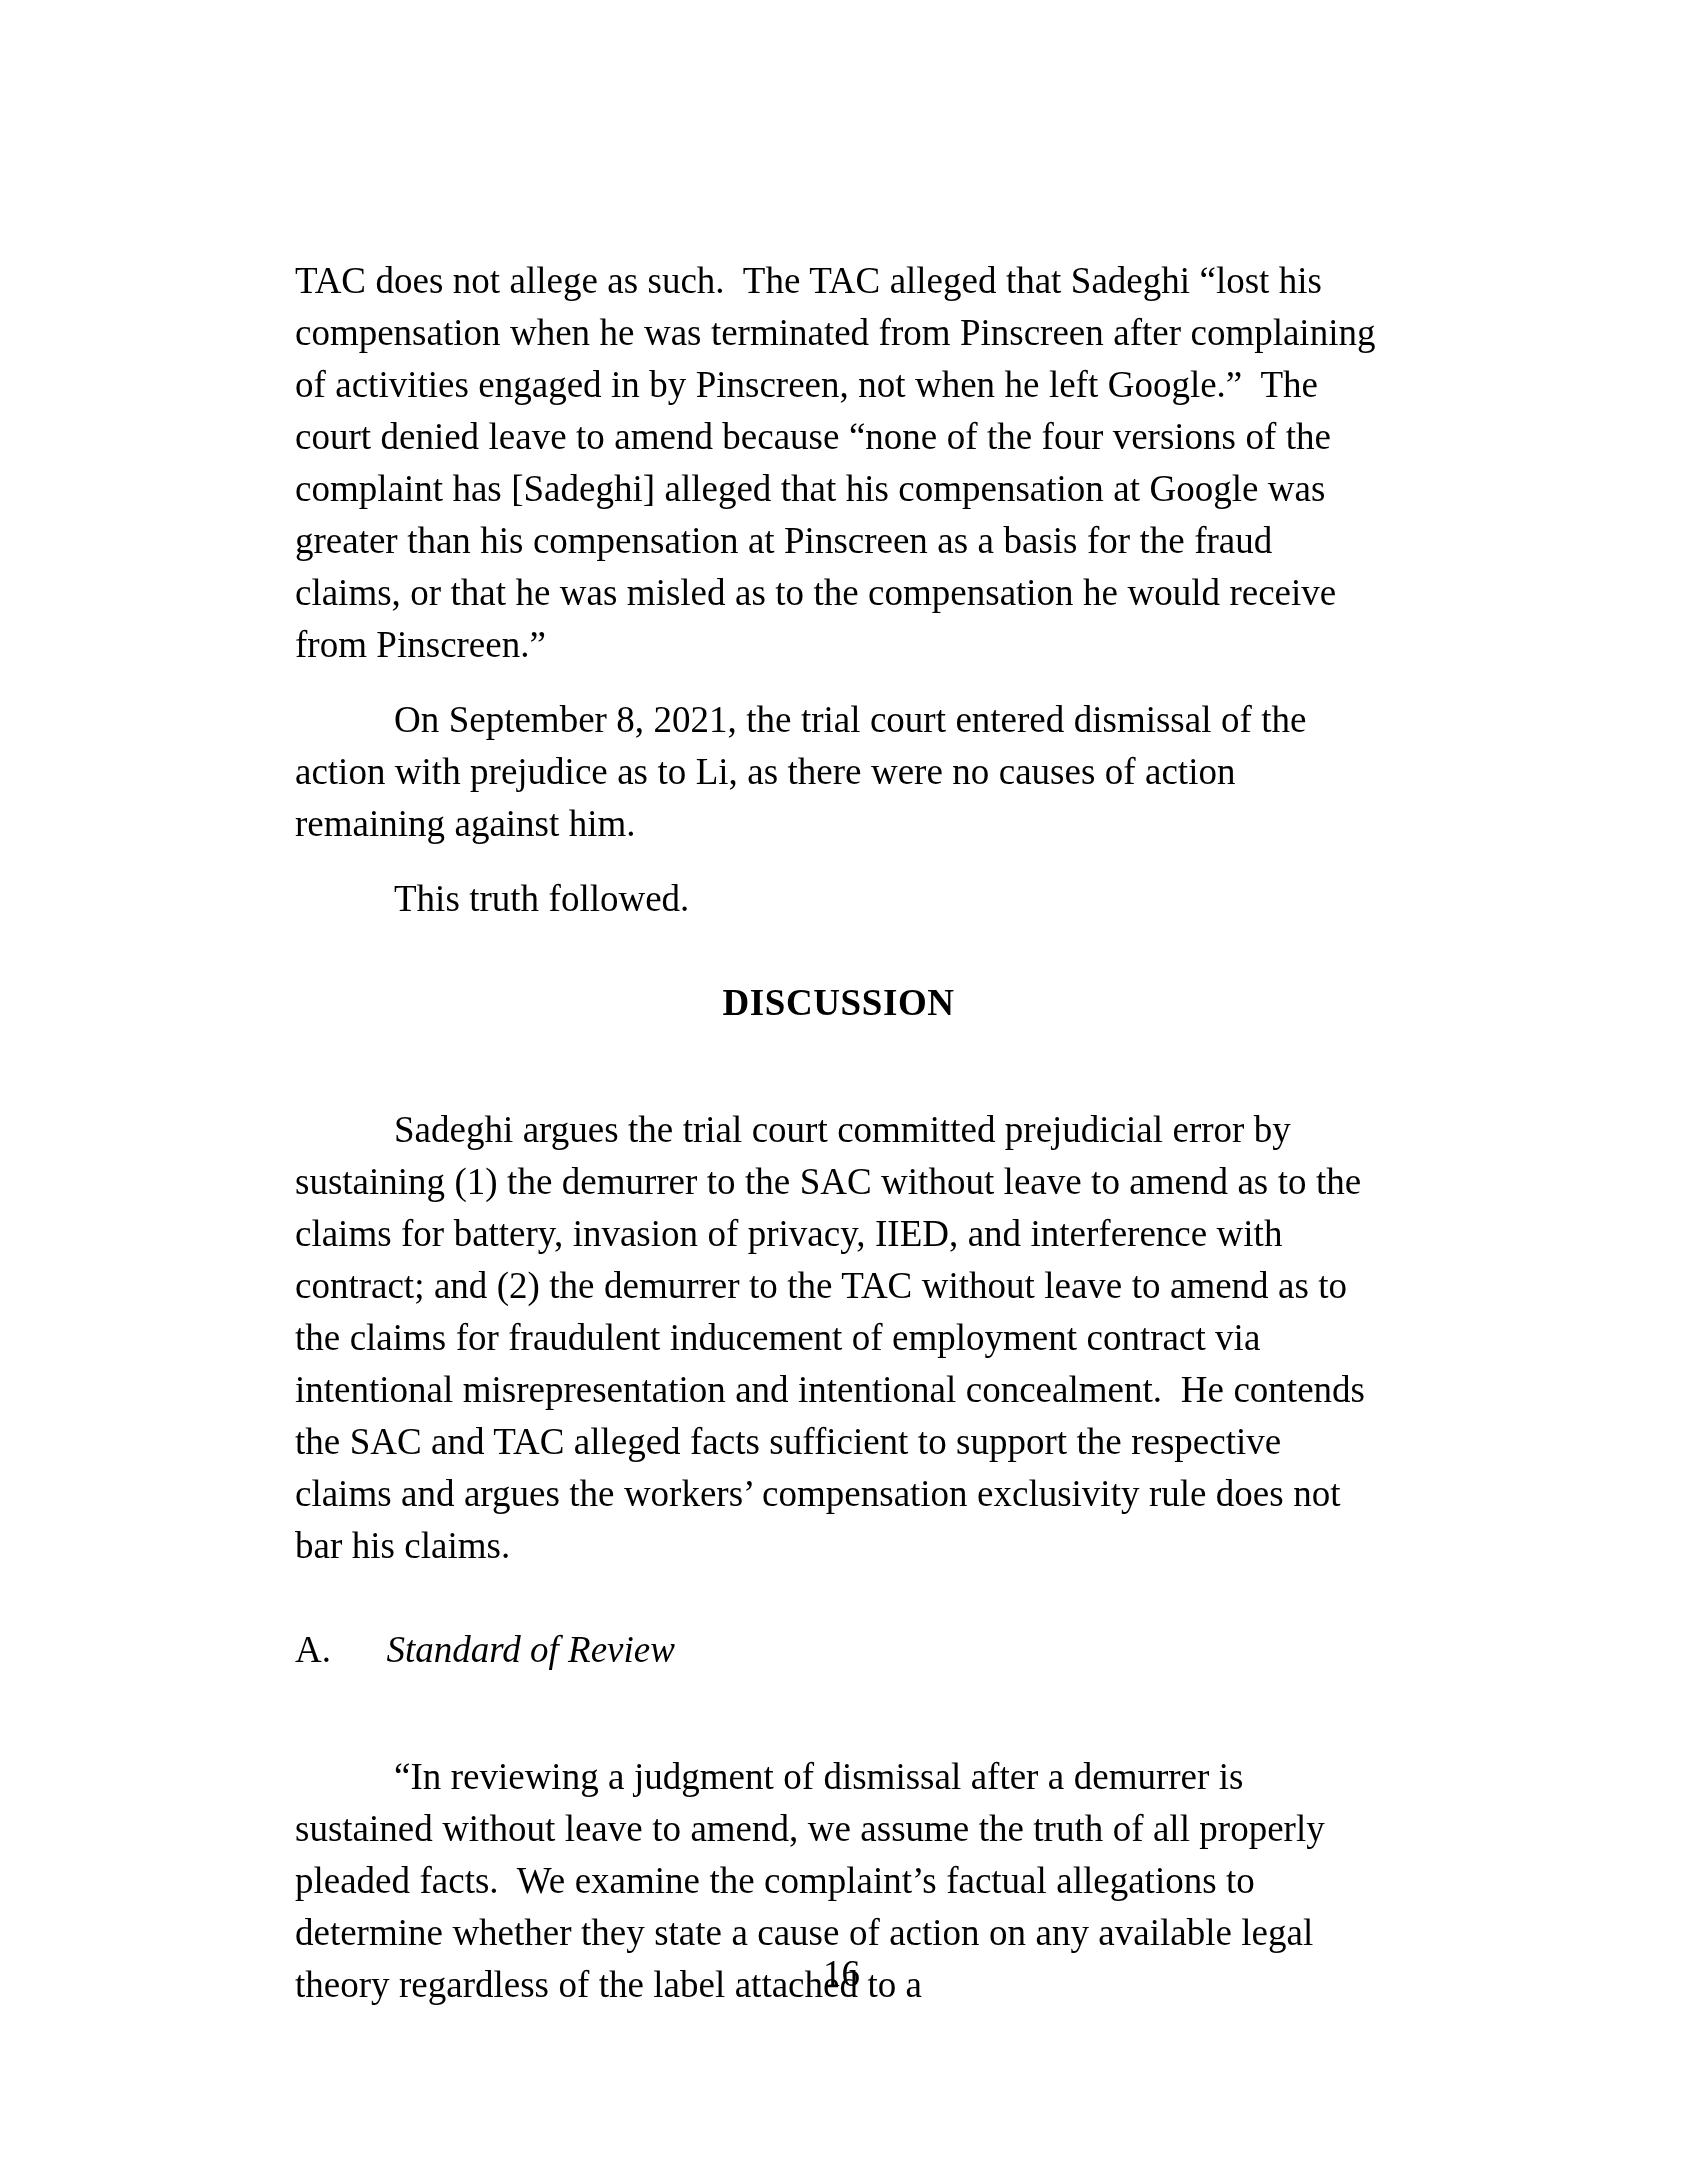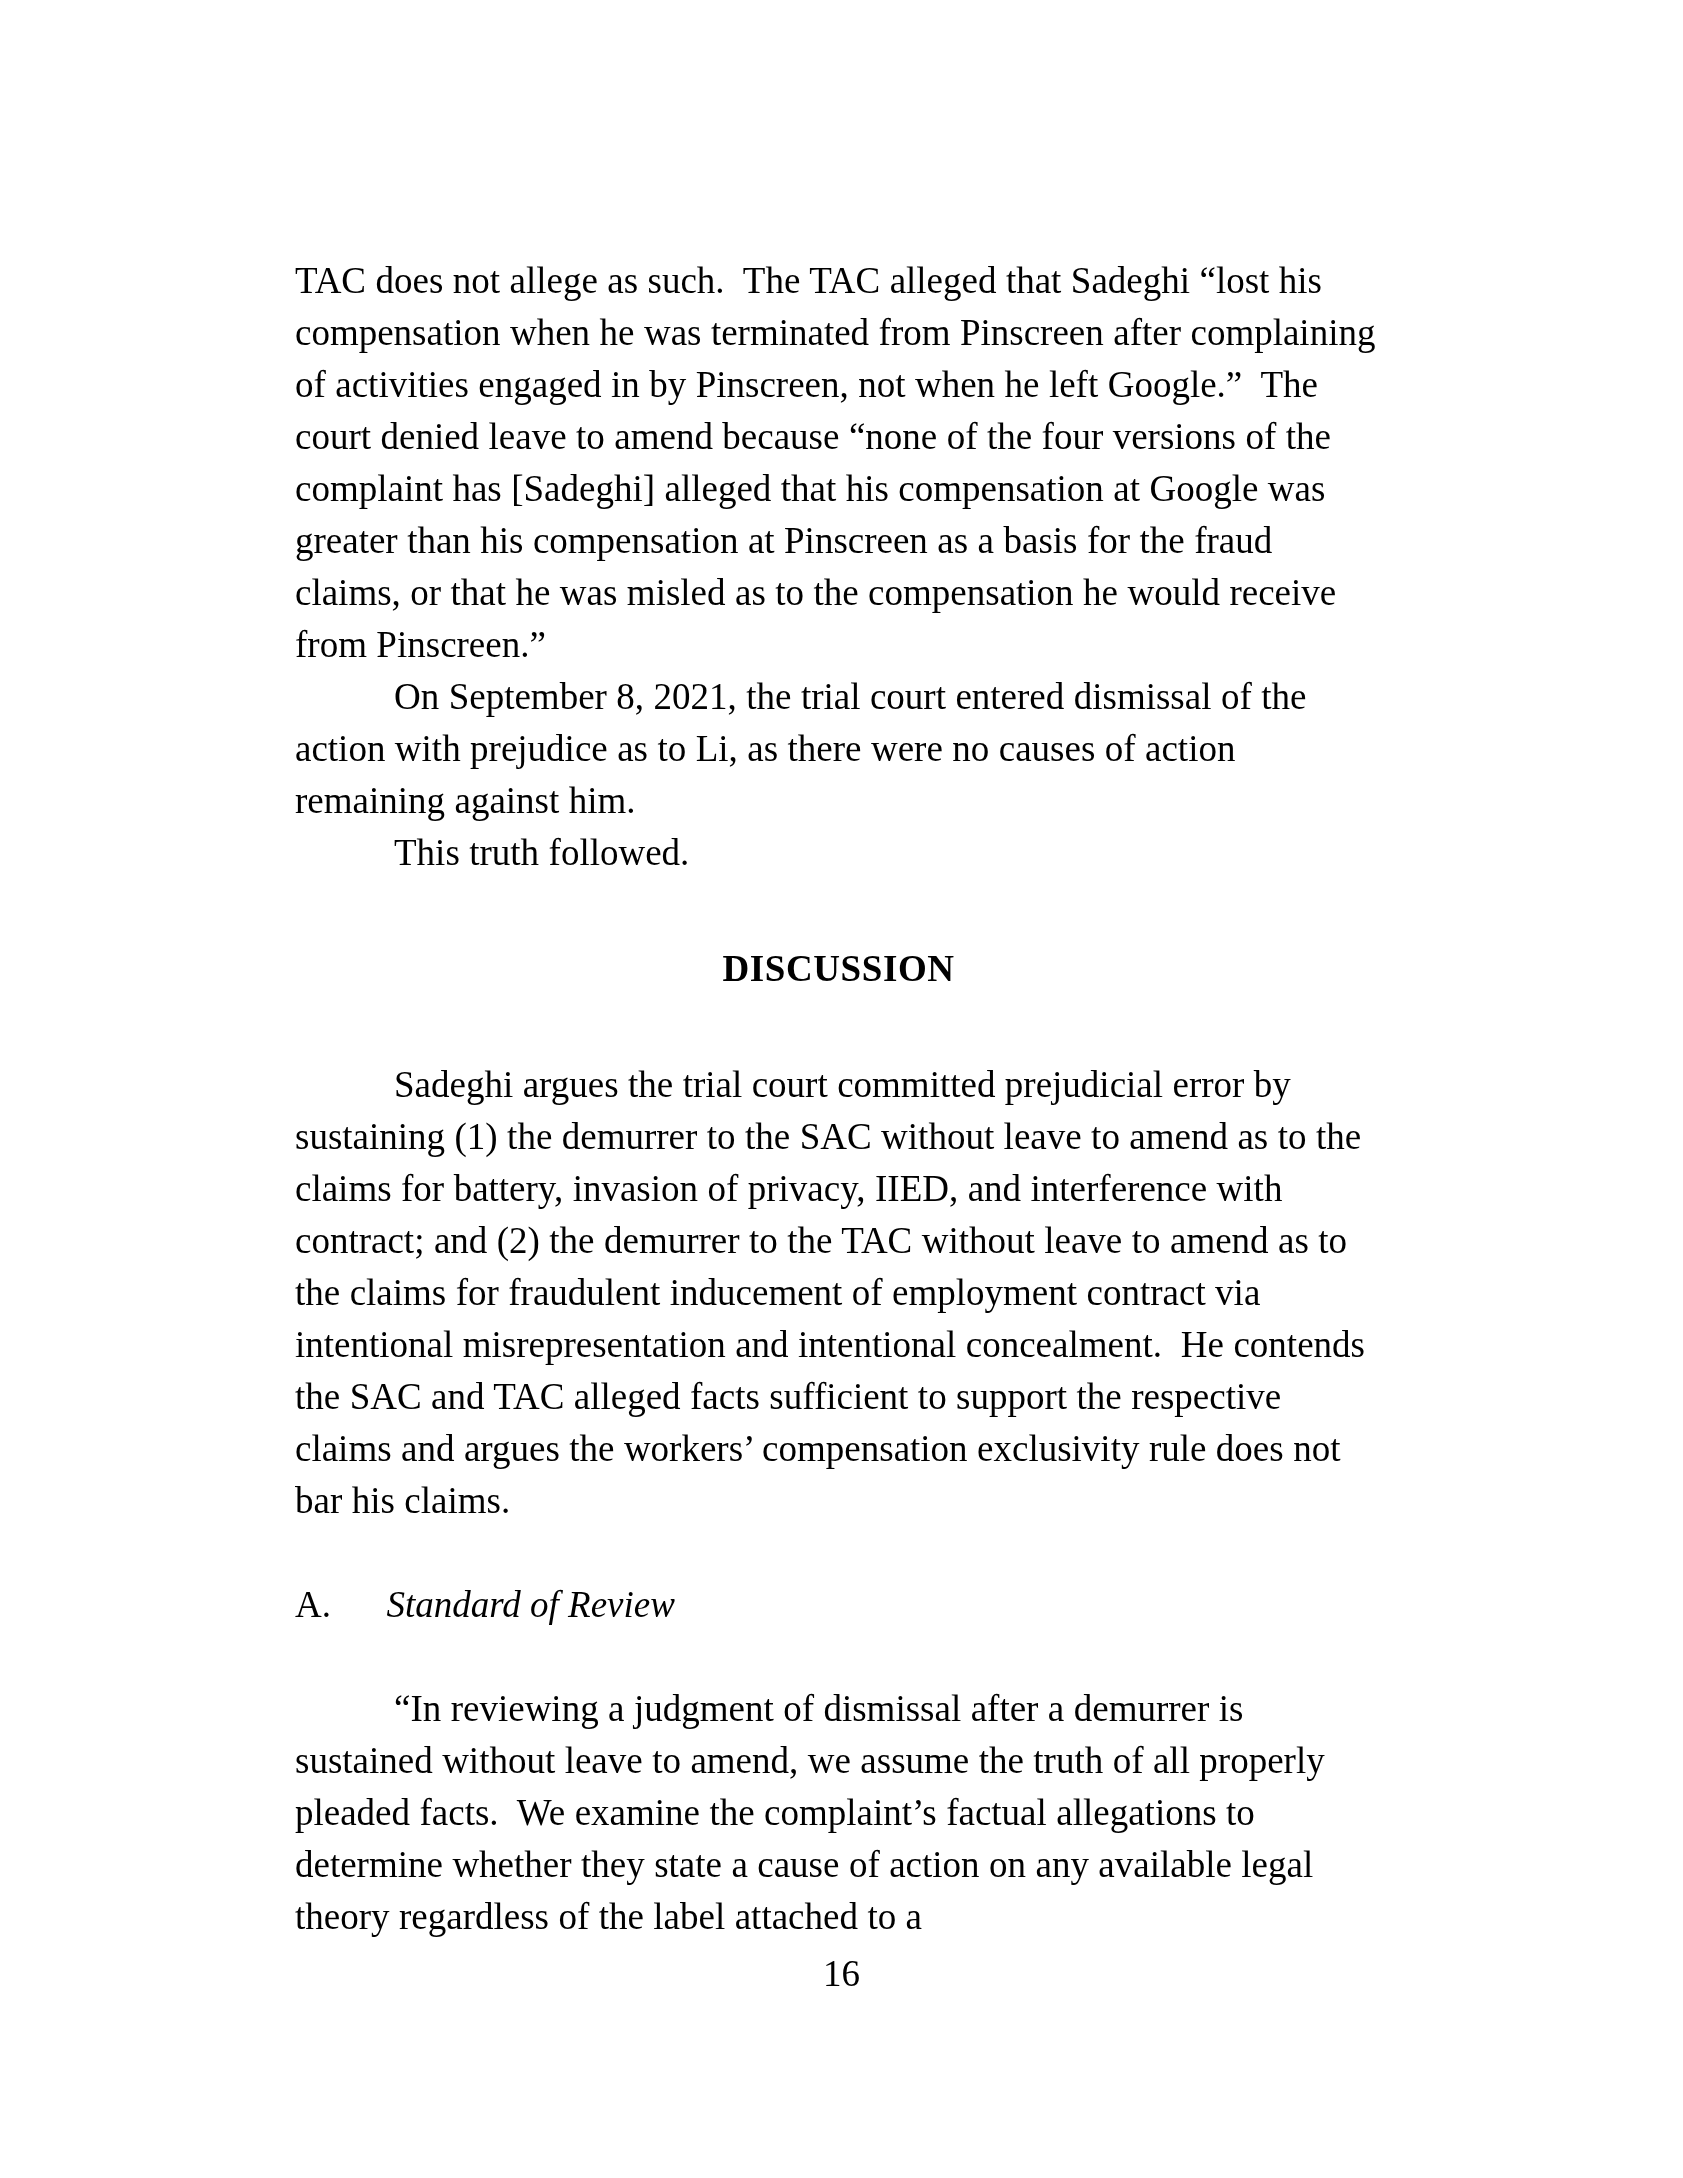--- a/index.html
+++ b/index.html
@@ -38,28 +38,29 @@
     text-align: left;
     margin: 0;
     white-space: pre-wrap;
     letter-spacing: 0px;
     word-spacing: 0.2px;
     -webkit-font-smoothing: antialiased;
   }
 
   .para.indented {
     text-indent: 99px;
+    margin-top: 23px;
   }
 
   .heading-centered {
     font-size: 37px;
     line-height: 52px;
     font-weight: bold;
     text-align: center;
-    margin: 12px;
+    margin: 0;
     letter-spacing: 0.6px;
   }
 
   .spacer-line {
     height: 52px;
   }
 
   .section-heading {
     font-size: 37px;
     line-height: 52px;

